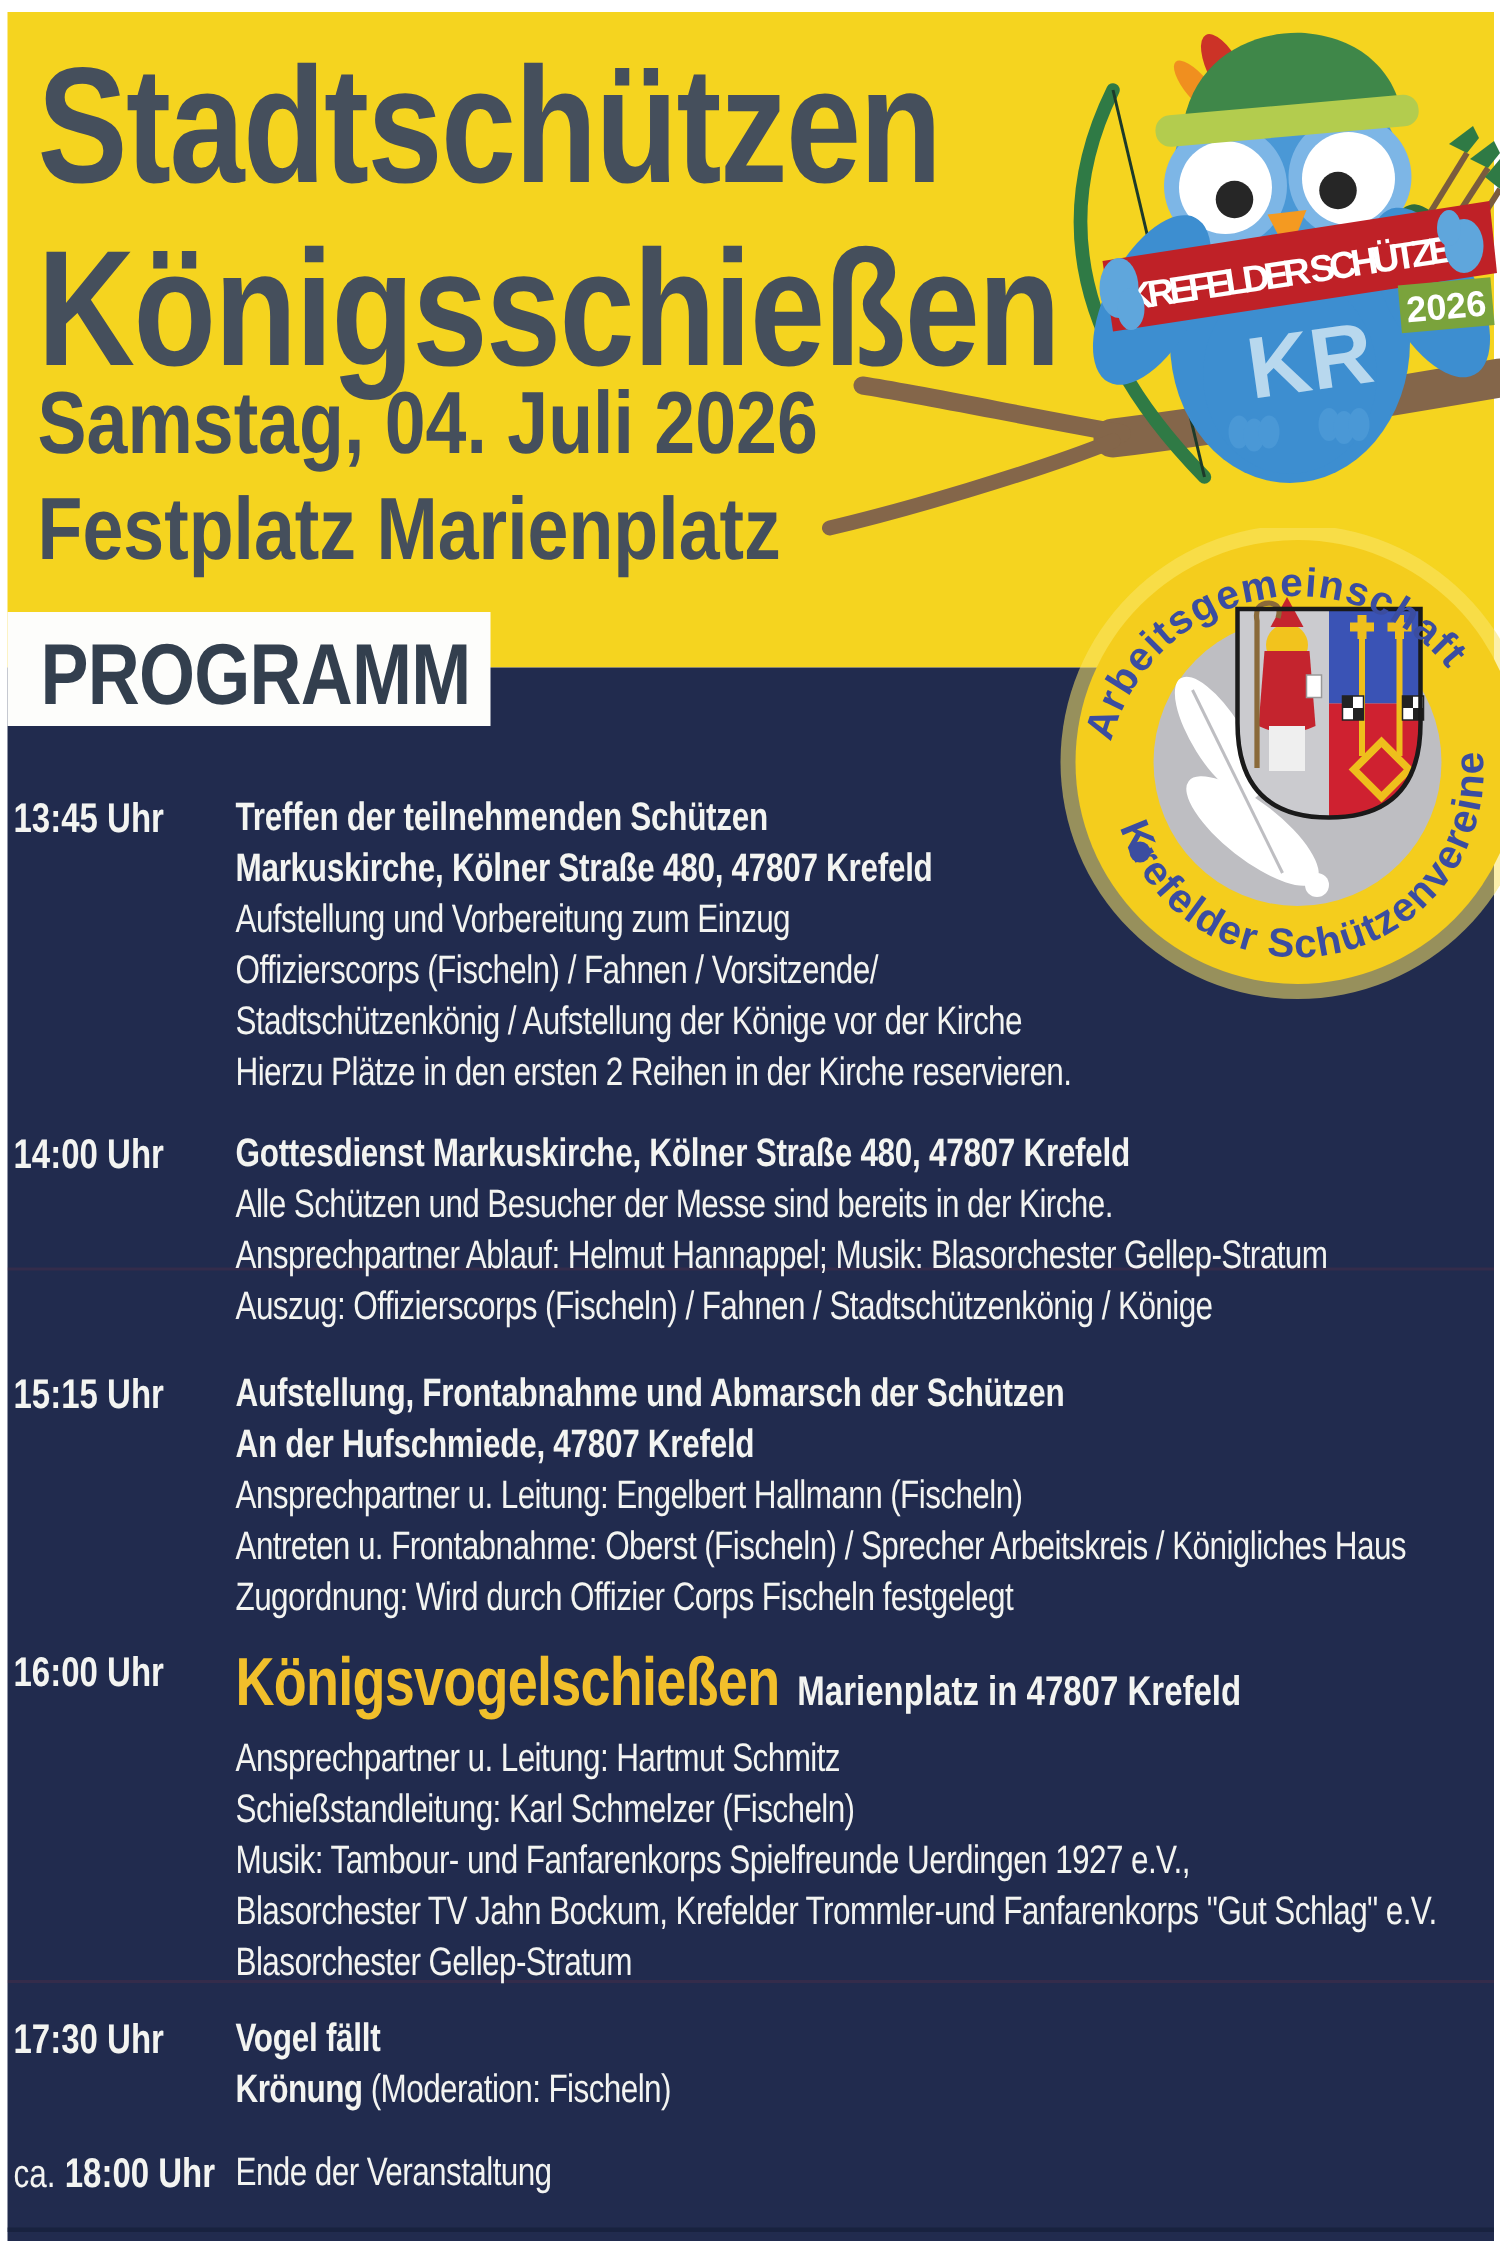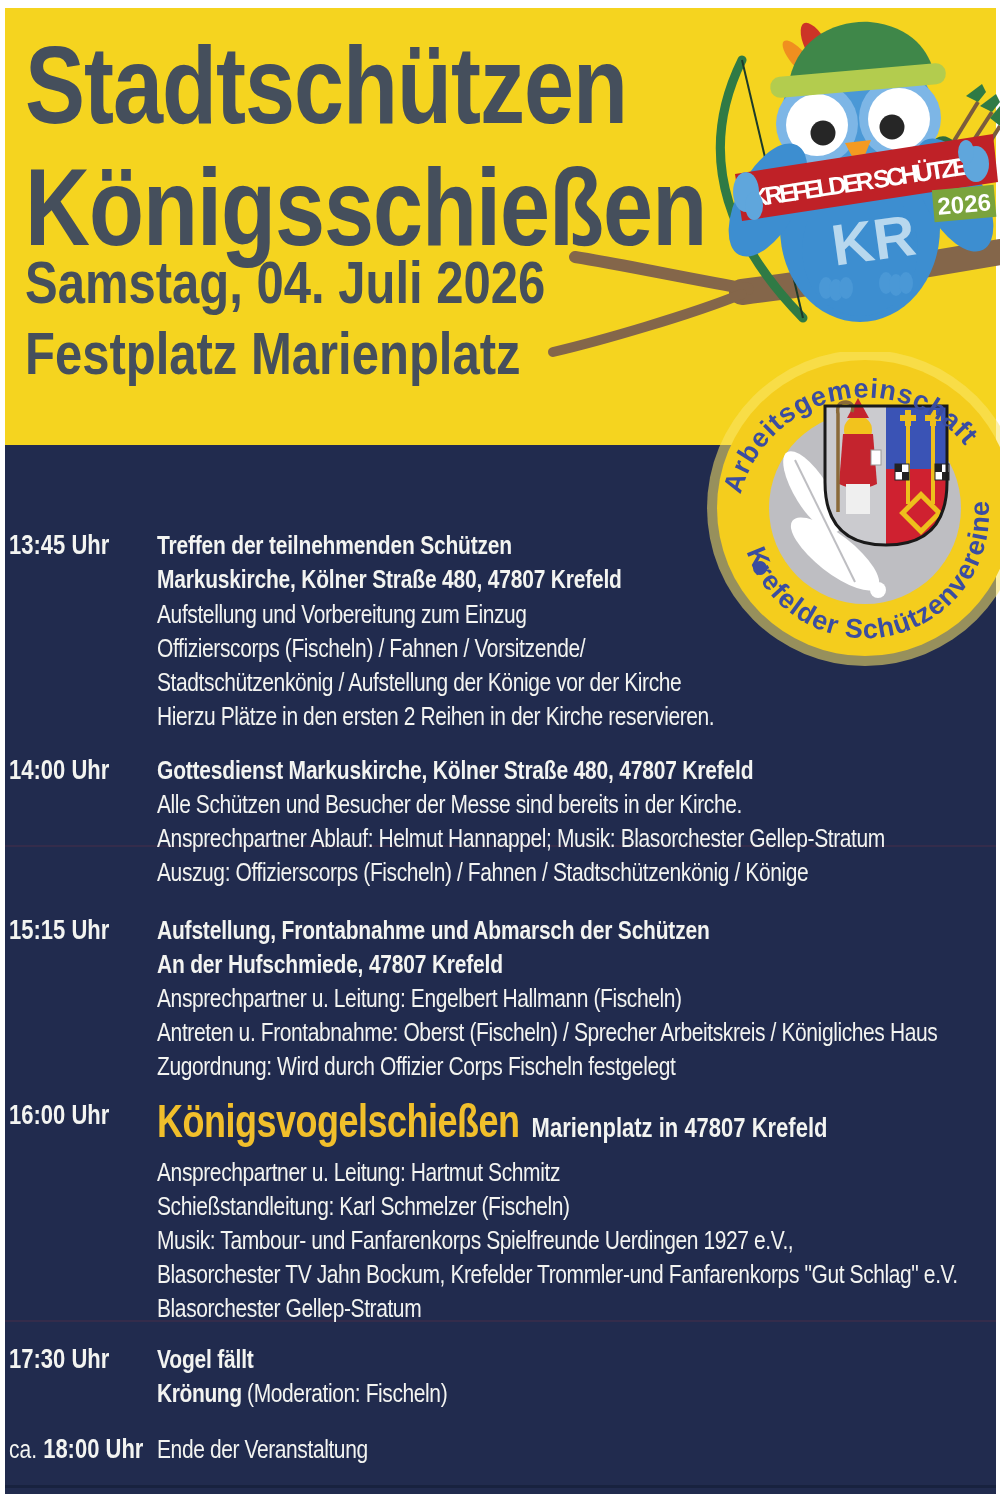--- a/index.html
+++ b/index.html
@@ -131,20 +131,23 @@
 
   <div class="poster-title">
     <div>Stadtschützen</div>
     <div>Königsschießen</div>
   </div>
   <div class="event-when">
     <div>Samstag, 04. Juli 2026</div>
     <div>Festplatz Marienplatz</div>
   </div>
 
+  <div class="program-box">
+    <h2 class="program-heading">PROGRAMM</h2>
+  </div>
 
   <svg class="badge-svg" viewBox="0 0 340 330">
     <defs>
       <path id="arcTop" d="M44,196 A128,128 0 1 1 296,196" fill="none"></path>
       <path id="arcBottom" d="M48,140 A124,124 0 1 0 292,140" fill="none"></path>
     </defs>
     <circle cx="170" cy="156" r="158" fill="#f9e468" opacity="0.55"></circle>
     <circle cx="170" cy="156" r="148" fill="#f4cd1d"></circle>
     <circle cx="170" cy="156" r="96" fill="#bebec2"></circle>
 

